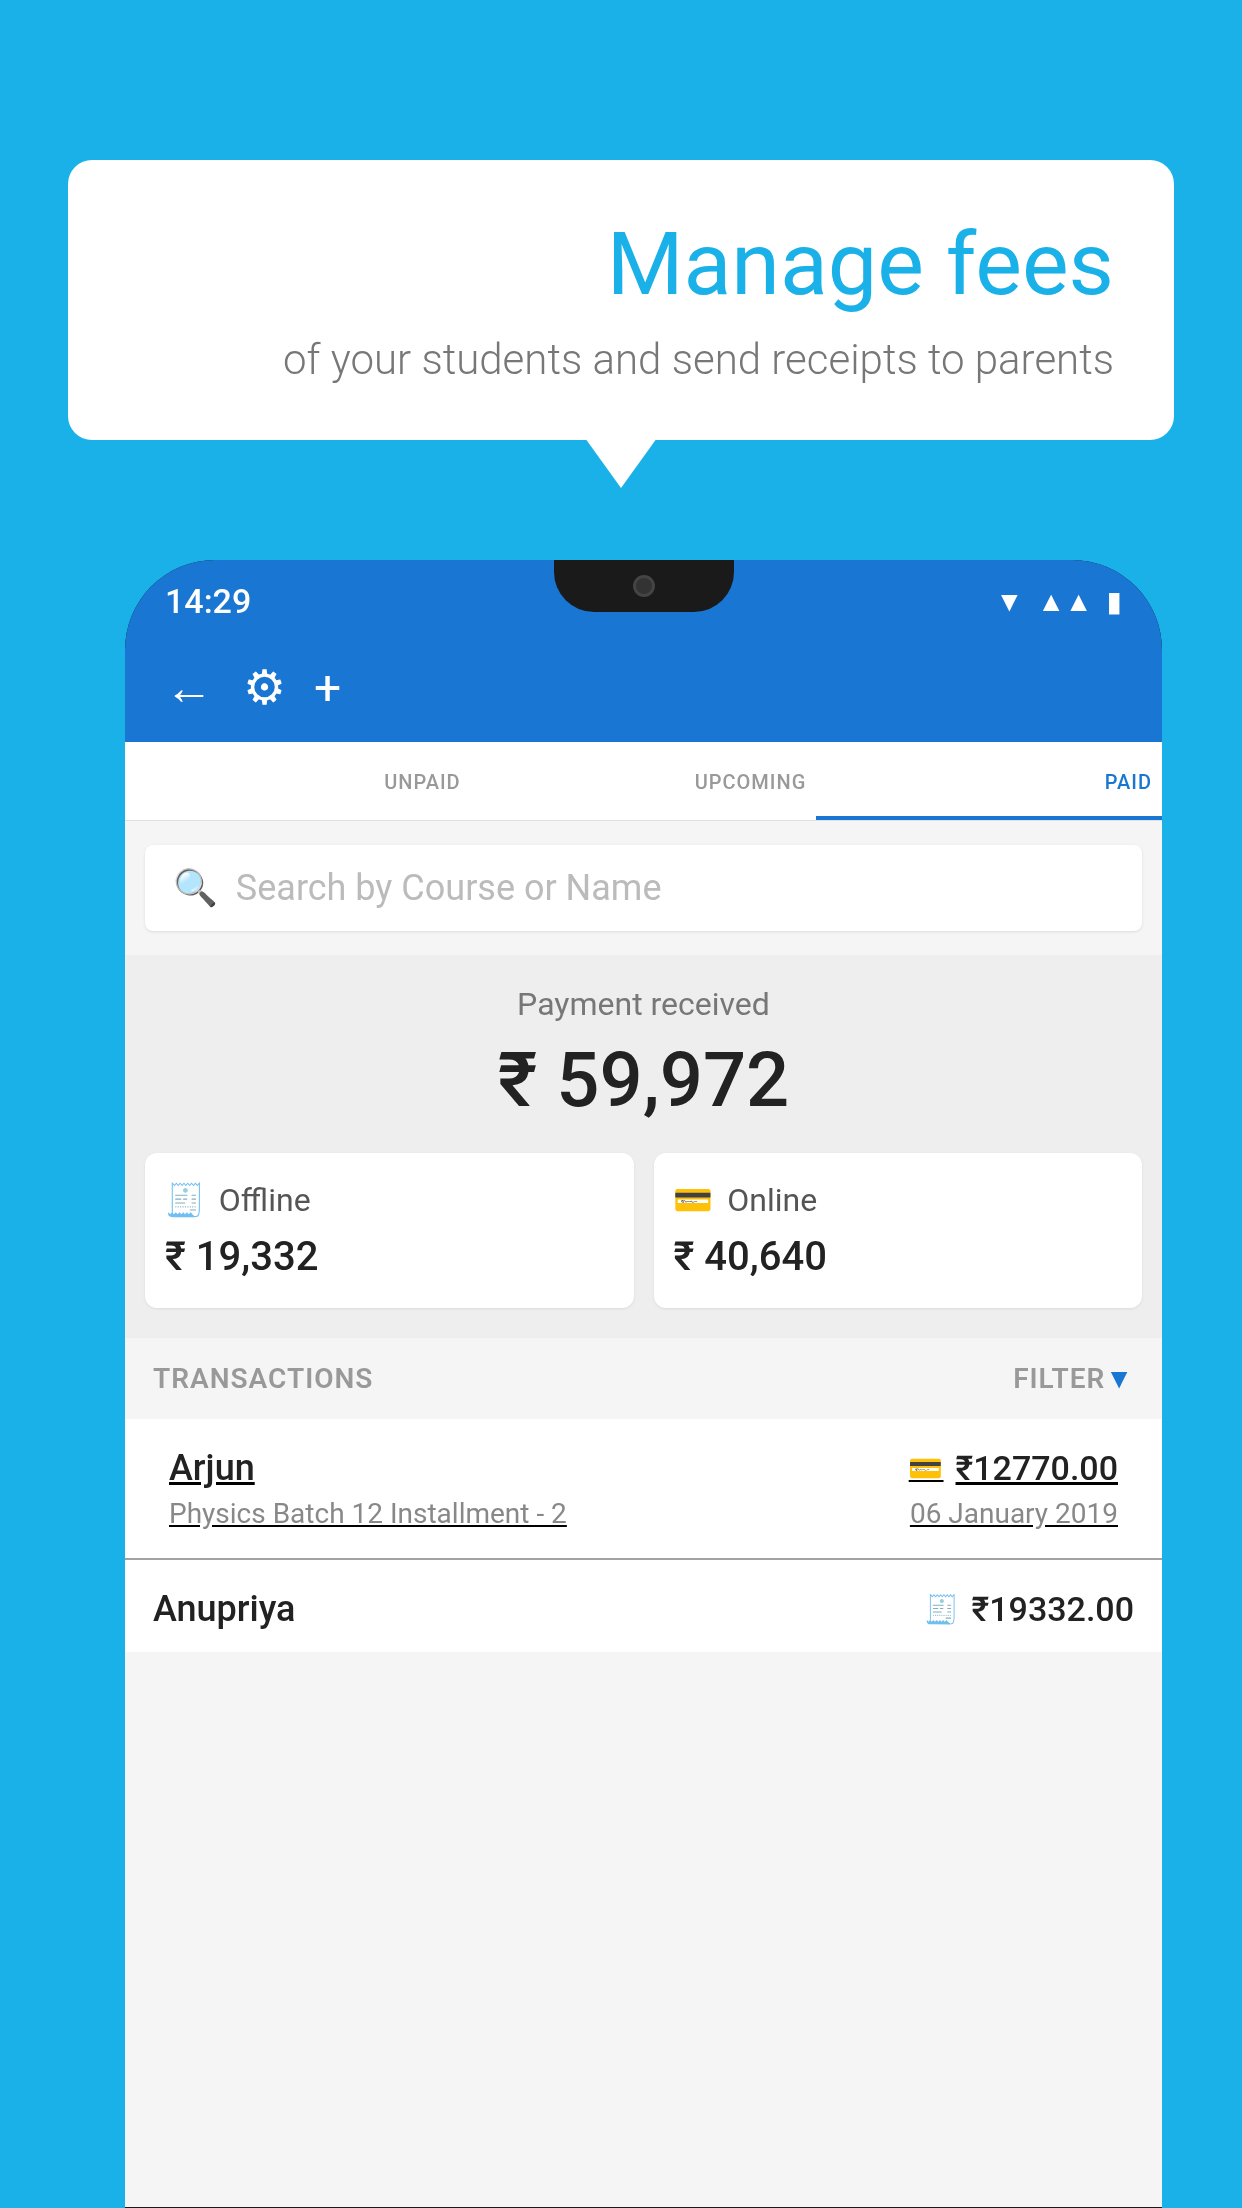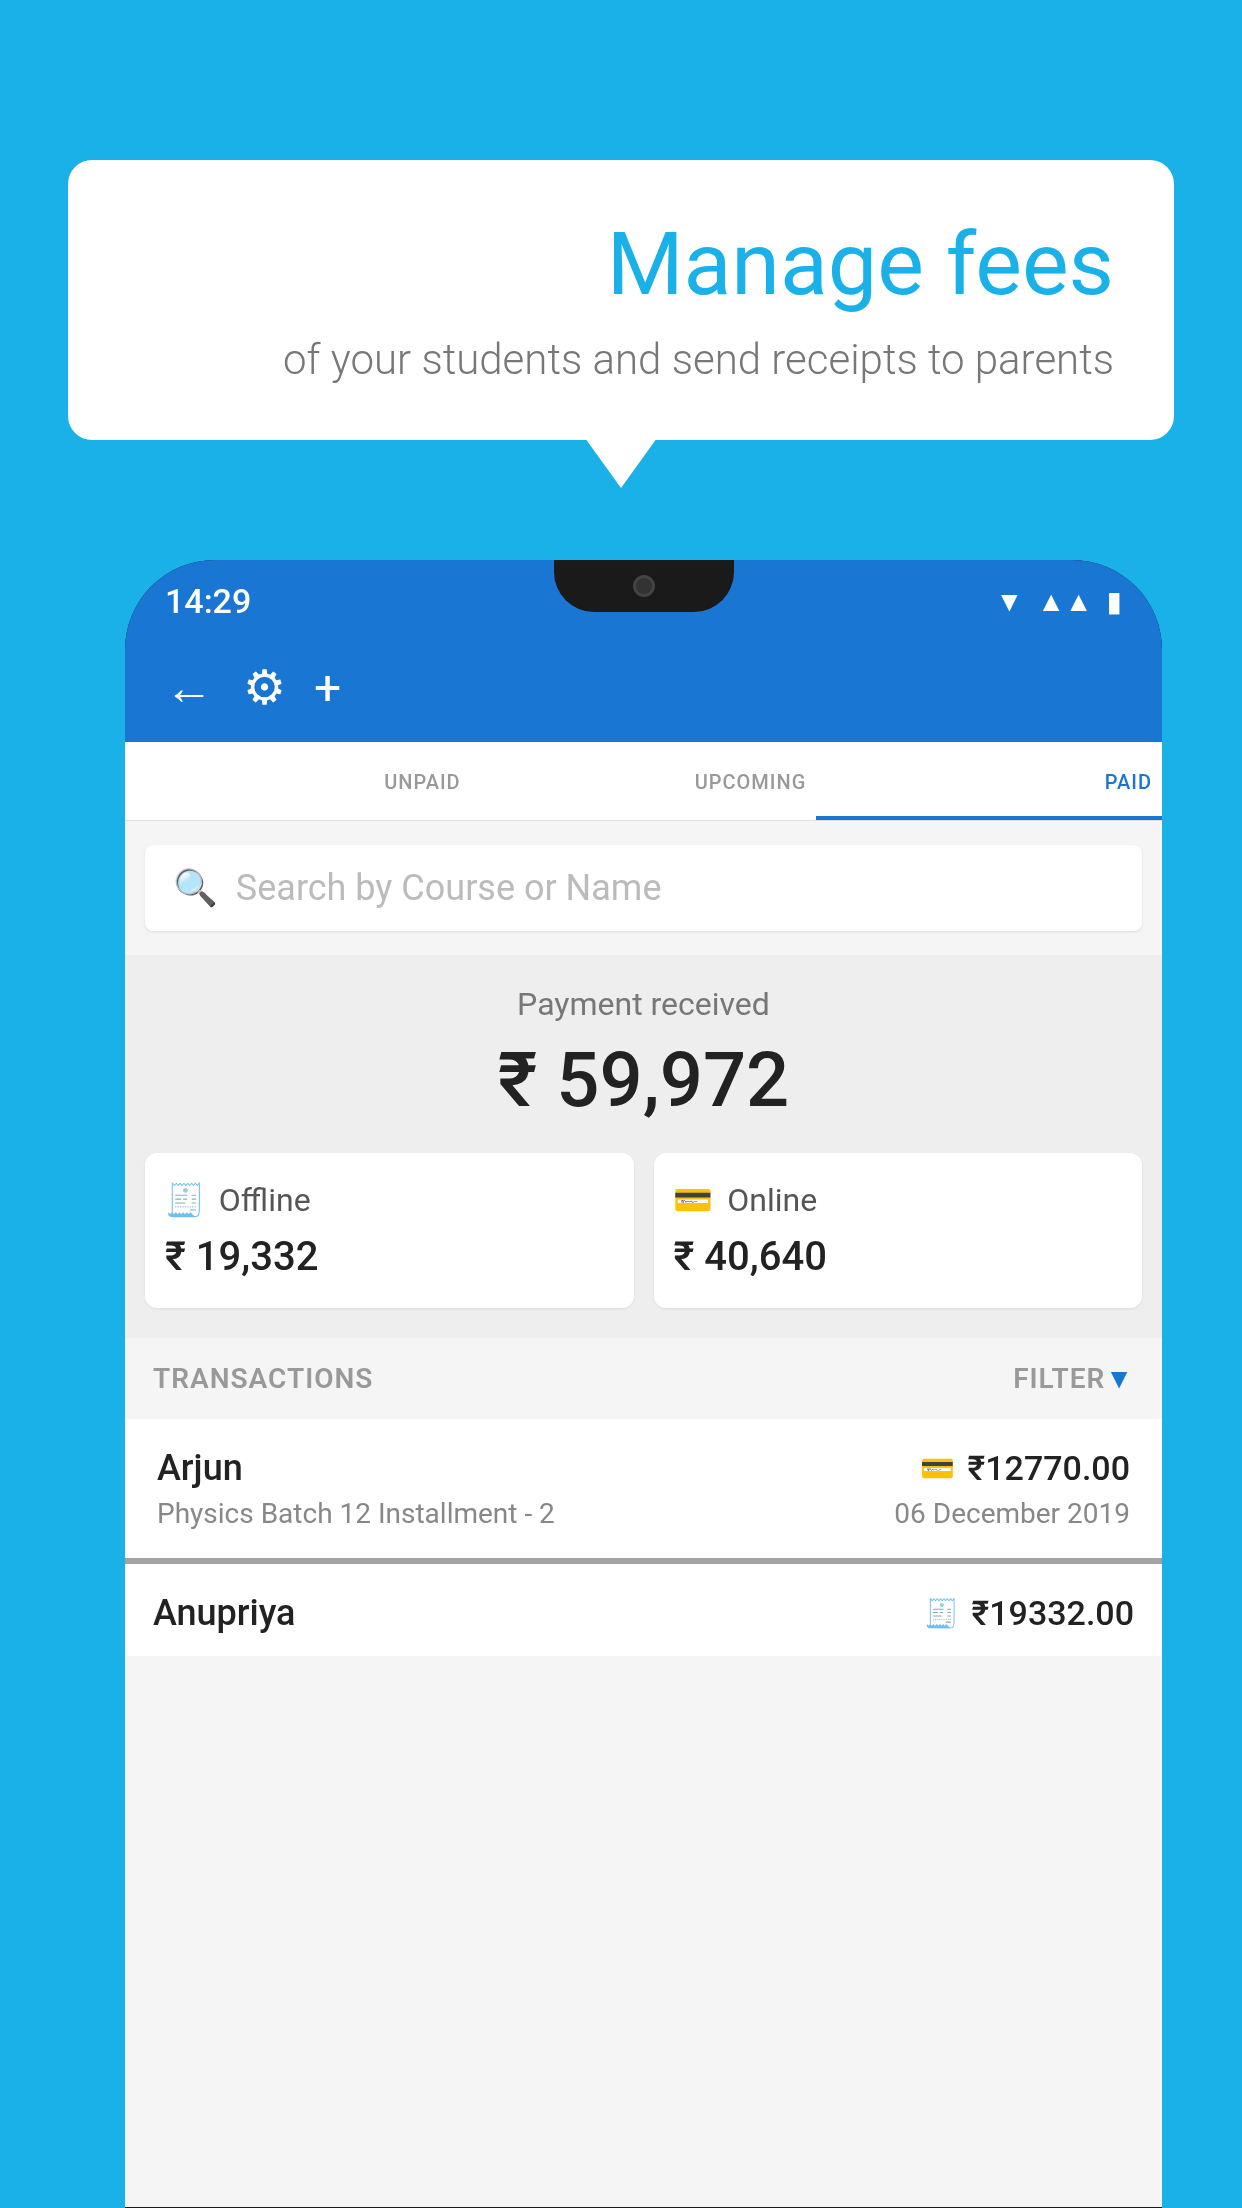--- a/index.html
+++ b/index.html
@@ -269,22 +269,23 @@
       cursor: pointer;
     }
     .filter-icon {
       color: #1976d2;
       font-size: 28px;
     }
 
     
     .transaction-item {
       background: white;
-      padding: 28px 32px;
-      border-bottom: 6px solid #a3a3a3;
+      padding: 28px 44px;
+      border-bottom: 2px solid #a3a3a3;
+      text-decoration: underline;
     }
     .transaction-row {
       display: flex;
       justify-content: space-between;
       align-items: center;
       margin-bottom: 8px;
     }
     .transaction-name {
       font-size: 36px;
       font-weight: 500;
@@ -407,21 +408,21 @@
     <div class="transaction-item">
       <div class="transaction-row">
         <span class="transaction-name">Arjun</span>
         <div class="transaction-amount-wrap">
           <span class="transaction-type-icon">💳</span>
           <span class="transaction-amount">₹12770.00</span>
         </div>
       </div>
       <div class="transaction-sub">
         <span class="transaction-course">Physics Batch 12 Installment - 2</span>
-        <span class="transaction-date">06 December 2019</span>
+        <span class="transaction-date">06 January 2019</span>
       </div>
     </div>
 
     <div class="transaction-item-partial">
       <div class="transaction-row">
         <span class="transaction-name">Anupriya</span>
         <div class="transaction-amount-wrap">
           <span class="transaction-type-icon">🧾</span>
           <span class="transaction-amount">₹19332.00</span>
         </div>

